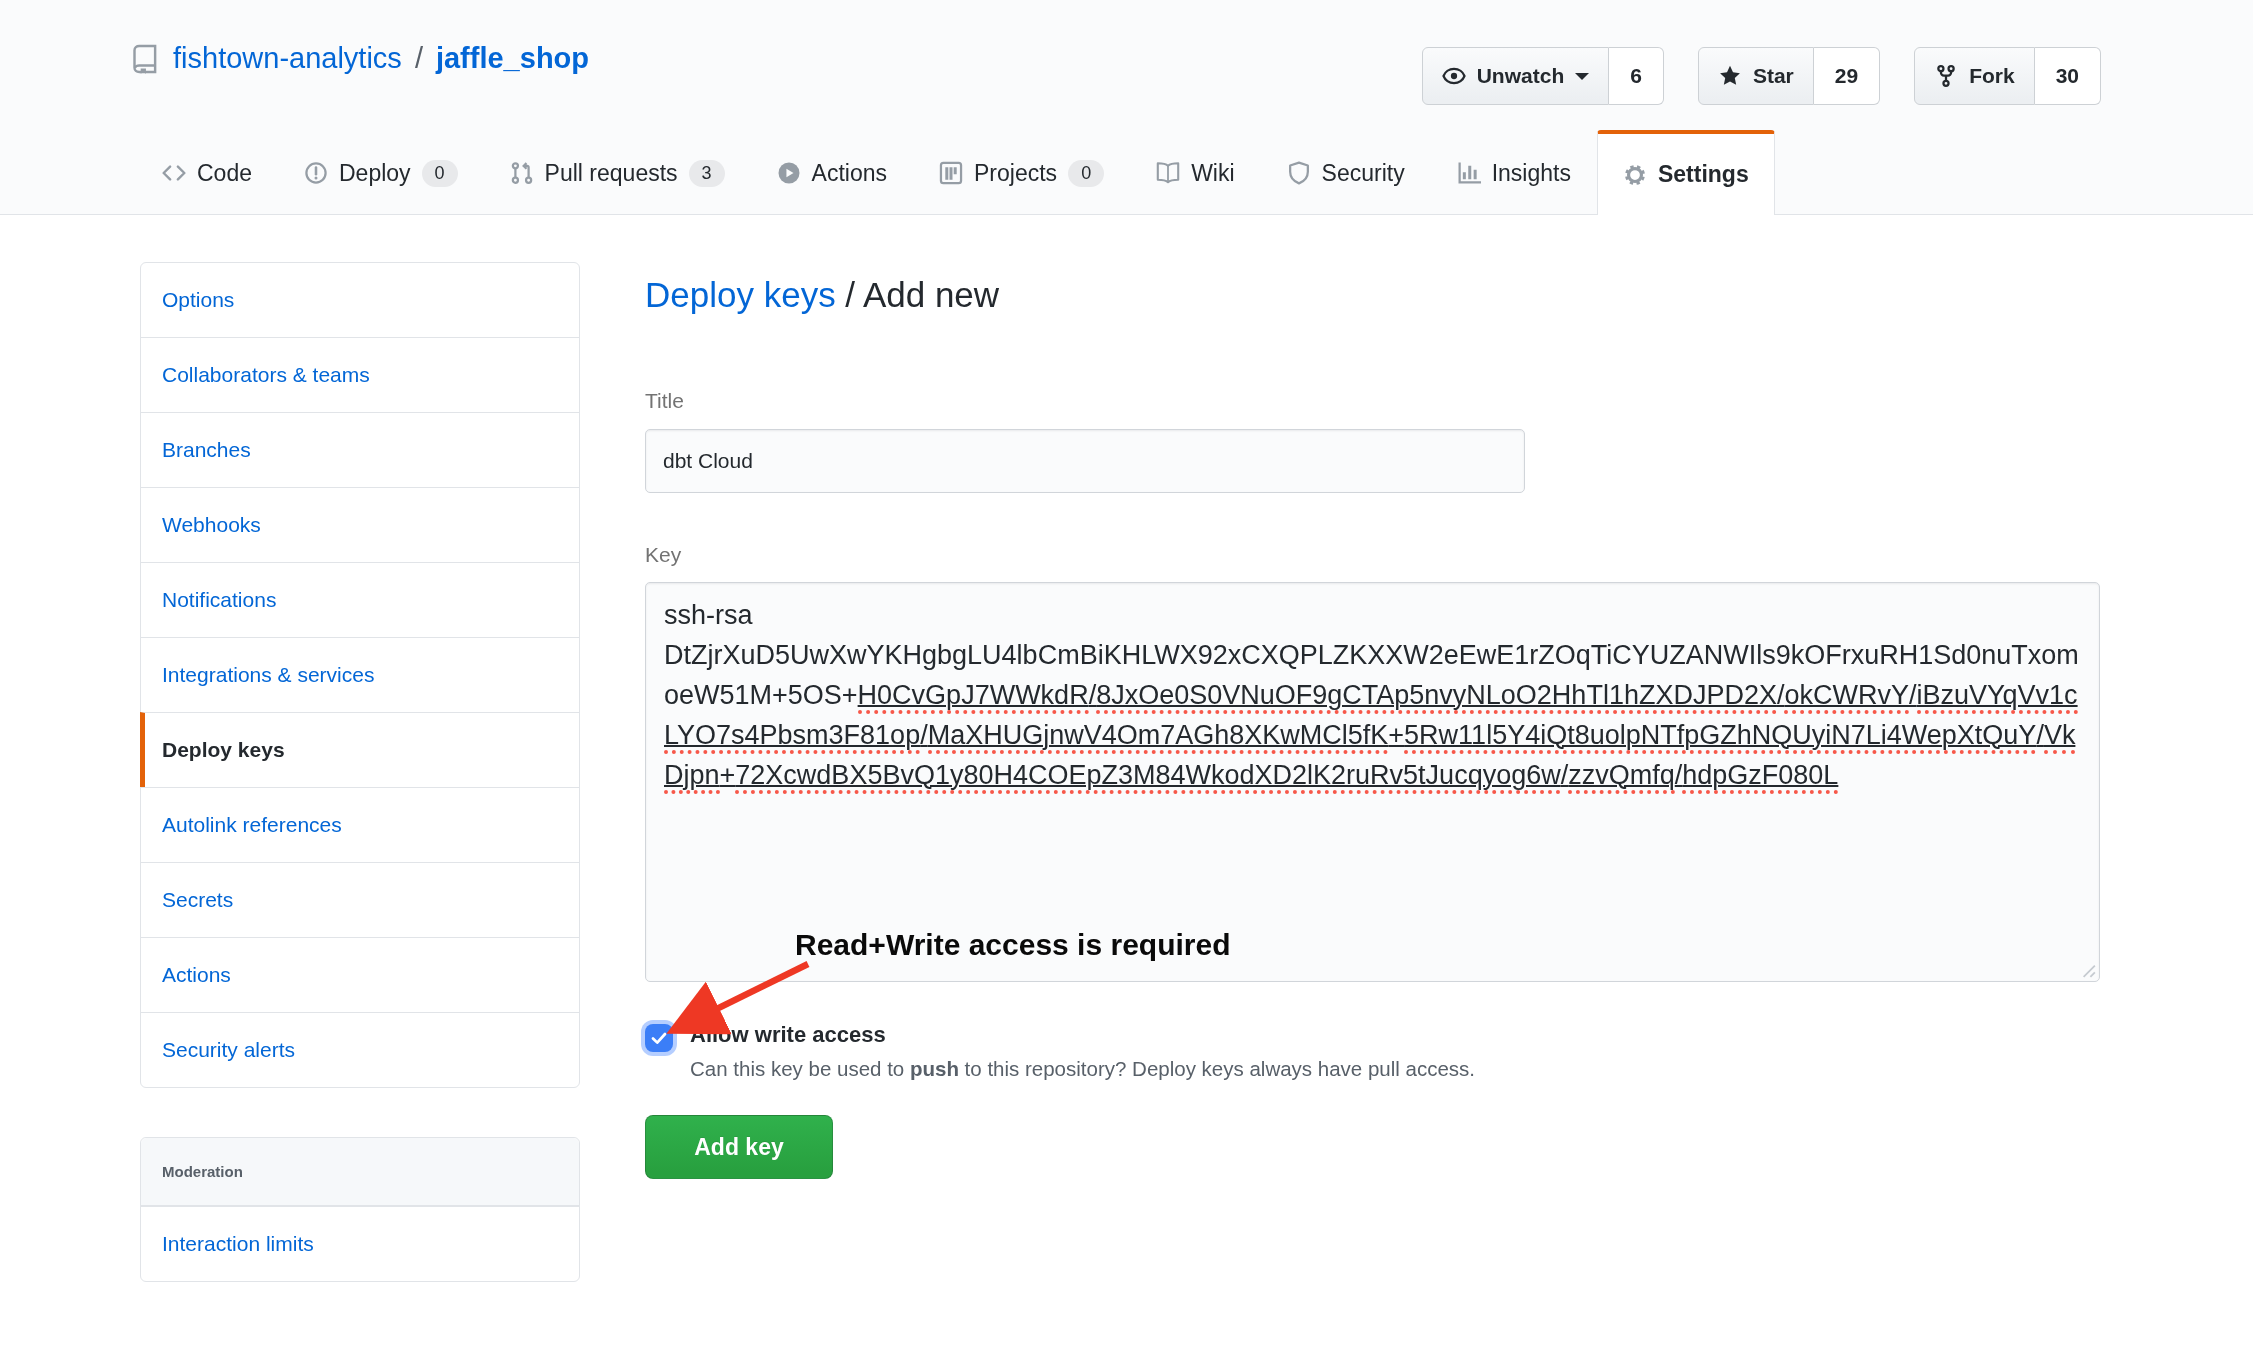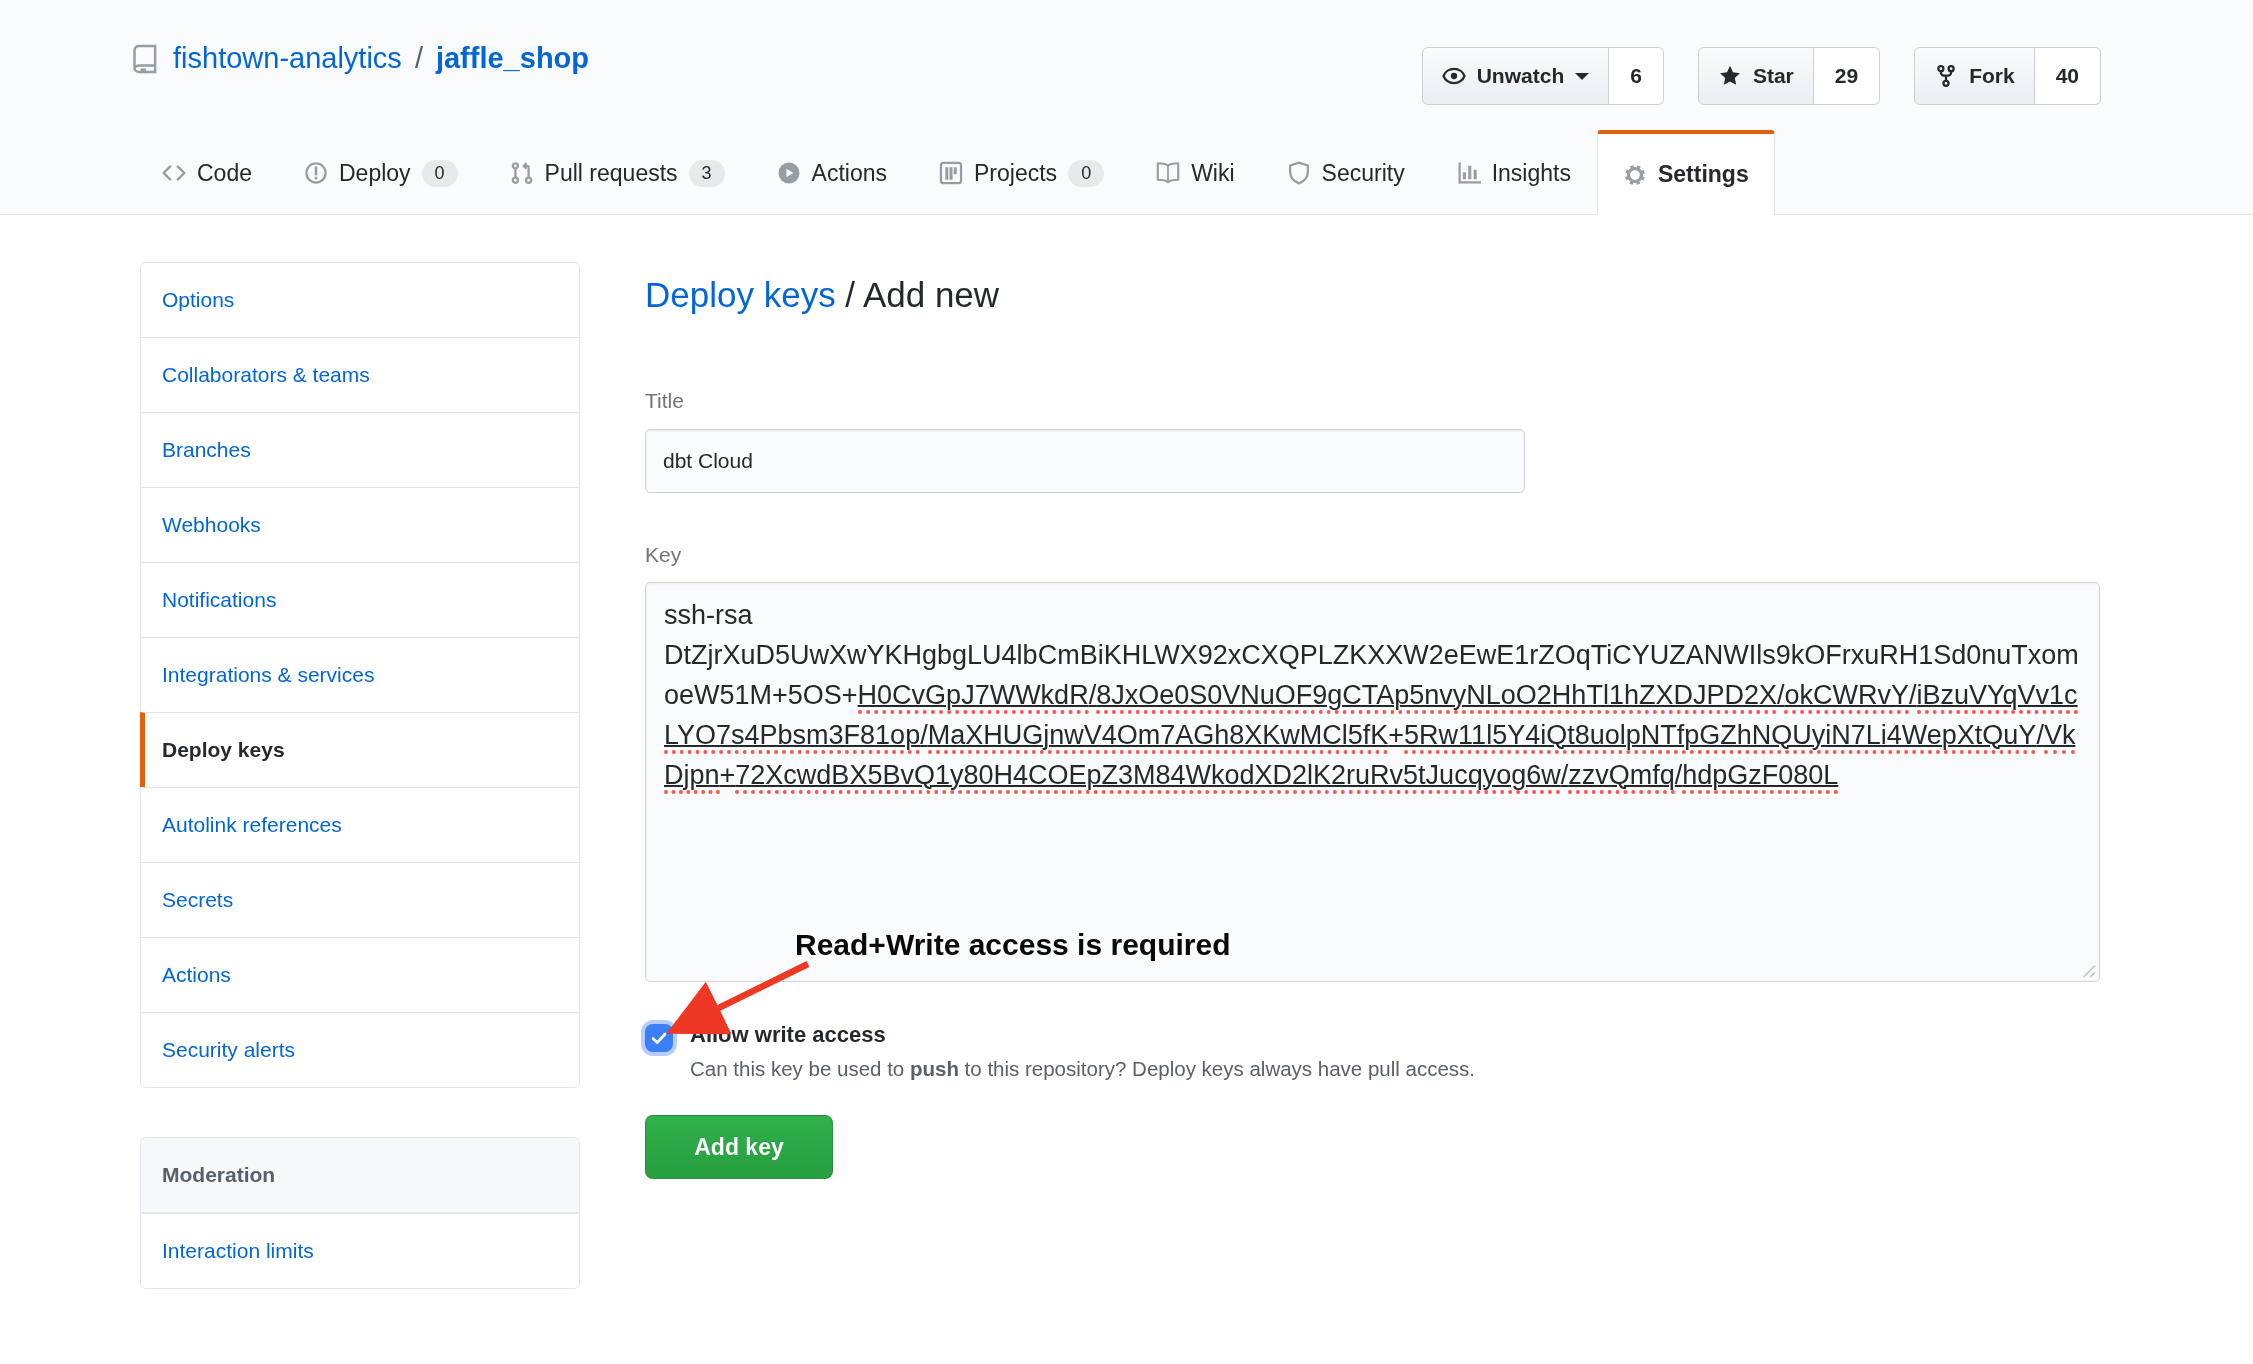--- a/index.html
+++ b/index.html
@@ -34,21 +34,21 @@
   .counter { background:rgba(27,31,35,.08); border-radius:20px; padding:3px 13px; font-size:18px; font-weight:400; color:#24292e; }
 
   
   .settings-menu { position:absolute; left:140px; top:262px; width:440px; background:#fff;
     border:1px solid #e1e4e8; border-radius:6px; }
   .settings-menu.moderation { top:1137px; }
   .menu-item { display:block; padding:25px 21px; font-size:21px; color:#0366d6; text-decoration:none; cursor:pointer;
     border-top:1px solid #e1e4e8; }
   .menu-item:first-child { border-top:none; }
   .menu-item.active { font-weight:700; color:#24292e; border-left:5px solid #e36209; padding-left:17px; margin-left:-1px; }
-  .menu-heading { padding:25px 21px; font-size:21px; font-weight:700; color:#586069; background:#f6f8fa;
+  .menu-heading { padding:25px 21px; font-size:15px; font-weight:700; color:#586069; background:#f6f8fa;
     border-radius:6px 6px 0 0; border-bottom:1px solid #e1e4e8; }
 
   
   .main { position:absolute; left:645px; top:215px; width:1455px; }
   .subhead { margin-top:60px; font-size:35px; font-weight:400; color:#24292e; }
   .subhead a { color:#0366d6; text-decoration:none; cursor:pointer; }
   .form-label { display:block; font-size:21px; font-weight:400; color:#737373; }
   .title-label { margin-top:74px; }
   .title-input { display:block; margin-top:16px; width:880px; height:64px; padding:12px 17px; font-size:21px;
     font-family:inherit; color:#24292e; background:#fafbfc; border:1px solid #d1d5da; border-radius:5px;
@@ -127,21 +127,21 @@
                 <g fill="none" stroke="currentColor" stroke-width="1.5">
                   <circle cx="4.6" cy="3.1" r="1.7"></circle>
                   <circle cx="11.4" cy="3.1" r="1.7"></circle>
                   <circle cx="8" cy="12.9" r="1.7"></circle>
                   <path d="M4.6 4.8v.9c0 1.1.9 2 2 2h2.8c1.1 0 2-.9 2-2v-.9M8 7.7v3.5"></path>
                 </g>
               </svg>
             </span>
             <span>Fork</span>
           </button>
-          <button class="social-count">40</button>
+          <button class="social-count">30</button>
         </div>
       </div>
     <nav class="reponav" id="repo-nav">
         <a class="reponav-item">
           <span class="icon">
             <svg viewBox="0 0 16 16">
               <path d="M5.4 3.7 1.1 8l4.3 4.3M10.6 3.7 14.9 8l-4.3 4.3" fill="none" stroke="currentColor" stroke-width="1.6" stroke-linecap="round" stroke-linejoin="round"></path>
             </svg>
           </span>
           <span>Code</span>

